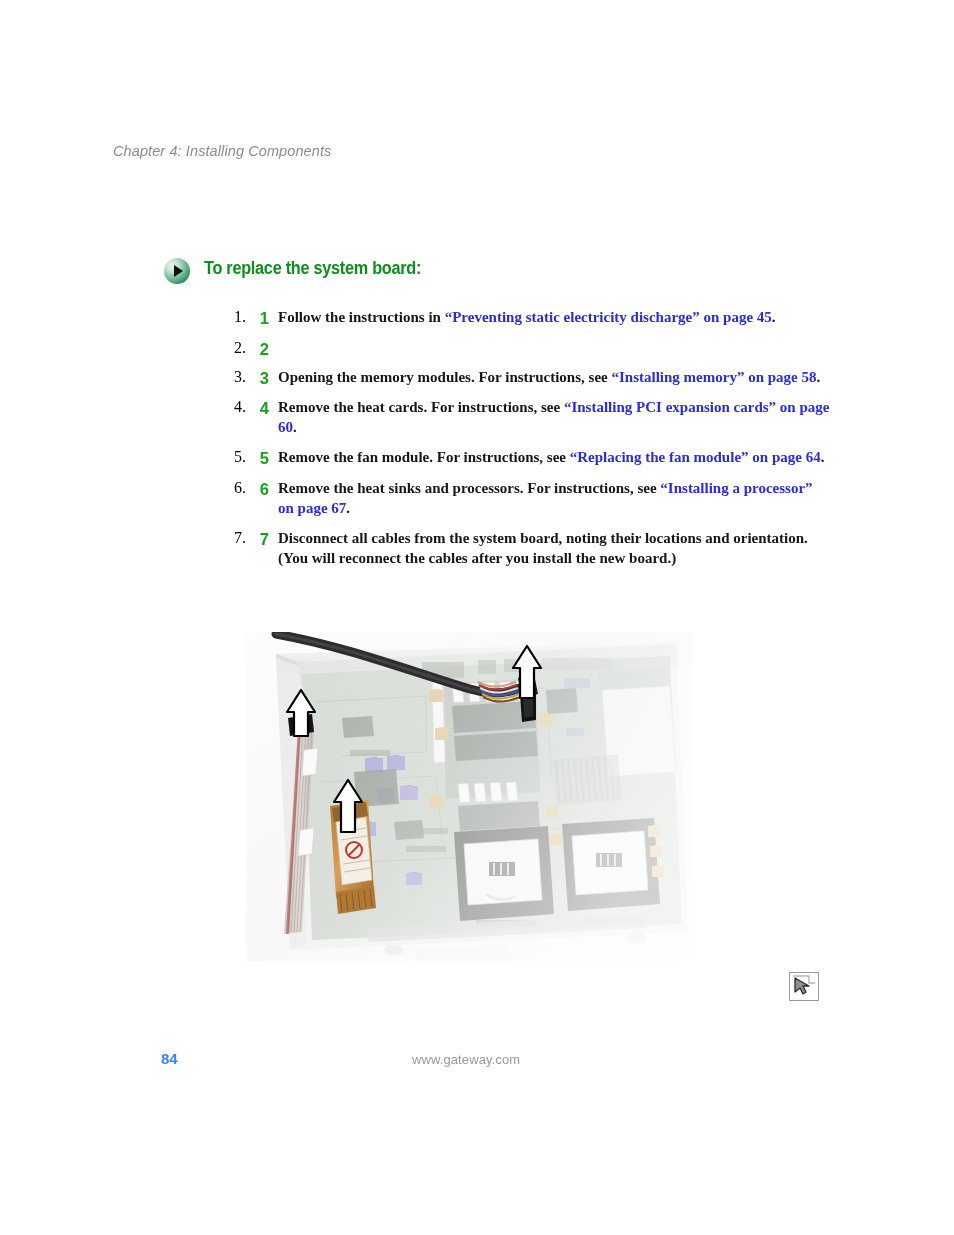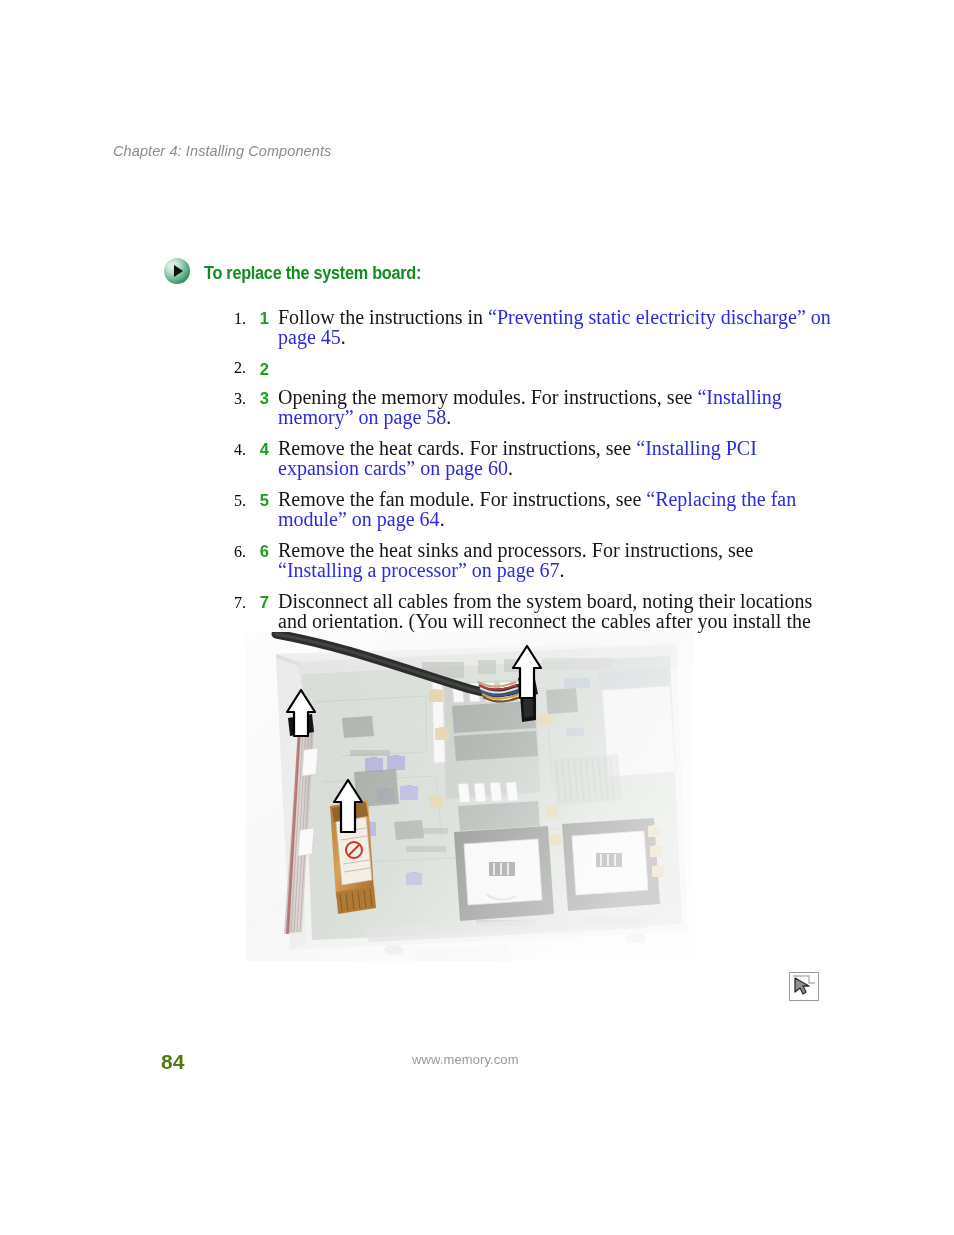--- a/index.html
+++ b/index.html
@@ -47,21 +47,21 @@
     letter-spacing: -0.6px;
     white-space: nowrap;
   }
 
   
   .proc-heading {
     position: absolute;
     left: 164px;
     top: 258px;
     display: flex;
-    align-items: flex-end;
+    align-items: flex-start;
   }
   .play-bullet {
     width: 26px;
     height: 26px;
     border-radius: 50%;
     background: radial-gradient(circle at 32% 30%, #eaf5ef 0%, #bfe0cf 26%, #63b08a 58%, #18834c 82%, #0c6b3b 100%);
     display: flex;
     align-items: center;
     justify-content: center;
     flex: none;
@@ -105,24 +105,25 @@
     width: 19px;
     text-align: right;
     font-family: "Liberation Sans", sans-serif;
     font-weight: bold;
     font-size: 16.5px;
     color: #18a01f;
     line-height: 20px;
   }
   .step-body {
     font-family: "Liberation Serif", serif;
-    font-size: 20px;
+    font-size: 15px;
     line-height: 19.6px;
     color: #161616;
     text-align: center;
+    font-weight: bold;
   }
   .xref {
     color: #2a2ae0;
   }
 
   
   .photo {
     position: absolute;
     left: 246px;
     top: 632px;
@@ -146,22 +147,22 @@
   }
   .nav-icon svg { display: block; }
 
   
   .page-number {
     position: absolute;
     left: 161px;
     top: 1050px;
     font-family: "Liberation Sans", sans-serif;
     font-weight: bold;
-    font-size: 21px;
-    color: #4d7c0f;
+    font-size: 15px;
+    color: #3b82f6;
   }
   .footer-url {
     position: absolute;
     left: 412px;
     top: 1052px;
     font-family: "Liberation Sans", sans-serif;
     font-size: 13px;
     color: #9a9a9a;
     letter-spacing: 0.1px;
     white-space: nowrap;
@@ -465,15 +466,15 @@
   <div class="nav-icon">
     <svg width="28" height="27" viewBox="0 0 28 27" xmlns="http://www.w3.org/2000/svg">
       <path d="M2 2 H20 L20 9 L26 9 L26 25 H2 Z" fill="#ffffff" stroke="#ffffff" stroke-width="0"></path>
       <path d="M3 3 H19 L19 10 L25 10" fill="none" stroke="#b5b5b5" stroke-width="1.4"></path>
       <path d="M5 5 L5 19 L10 15 L13 21 L16 19 L13 13 L19 13 Z" fill="#8f8f8f" stroke="#2b2b2b" stroke-width="1.3" stroke-linejoin="round"></path>
     </svg>
   </div>
 
   <div class="page-number">84</div>
 
-  <div class="footer-url">www.memory.com</div>
+  <div class="footer-url">www.gateway.com</div>
 
 </div>
 
 </body></html>

